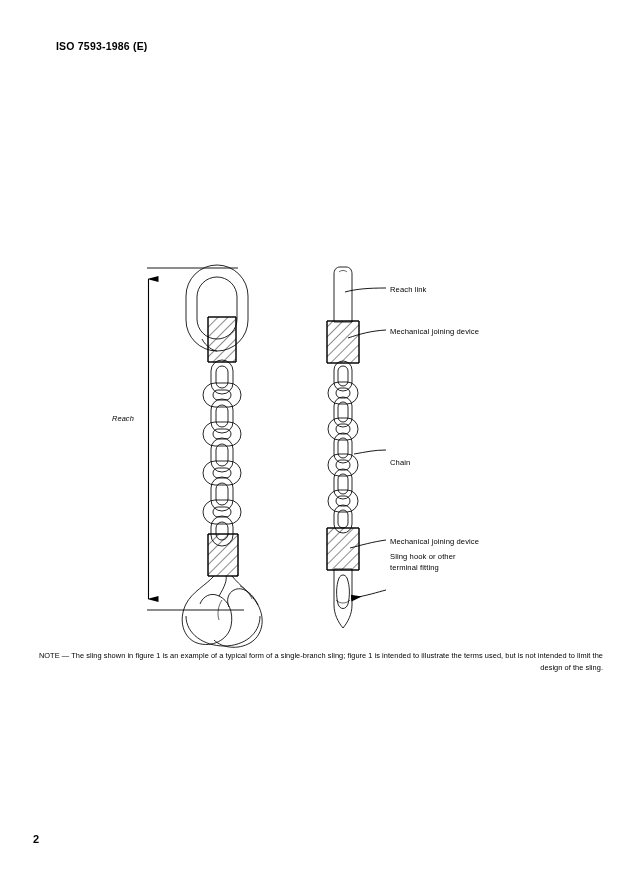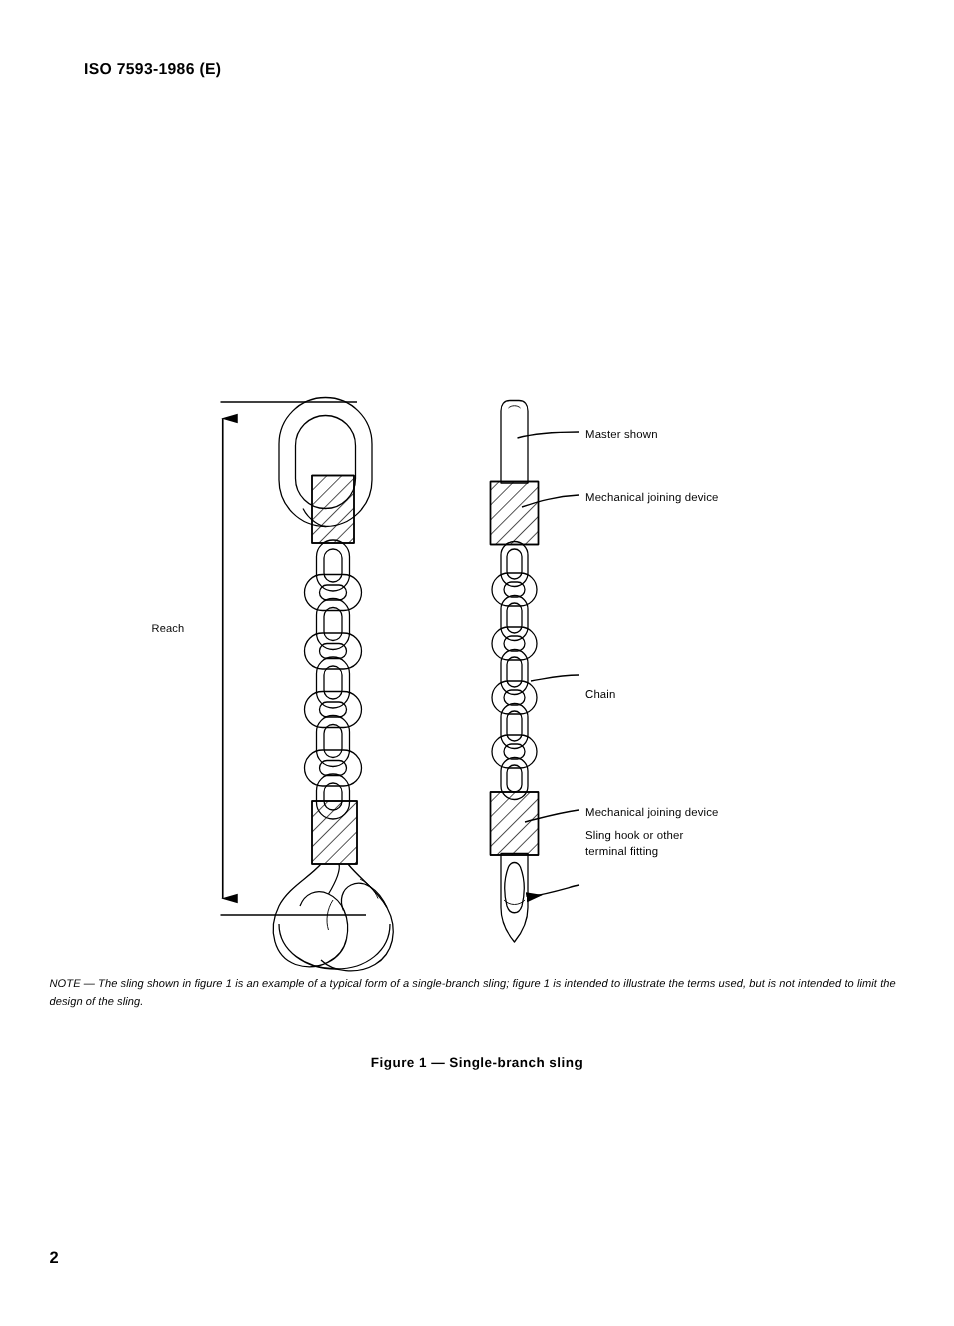--- a/index.html
+++ b/index.html
@@ -37,22 +37,21 @@
     height: 884px;
   }
   .note-block {
     position: absolute;
     left: 33px;
     top: 650px;
     width: 570px;
     font-size: 7.4px;
     line-height: 1.62;
     letter-spacing: 0.05px;
-    text-align: left;
-    font-style: italic;
+    text-align: right;
   }
   .note-block .note-label {
     font-weight: normal;
   }
   .fig-caption {
     position: absolute;
     left: 0;
     top: 703px;
     width: 636px;
     text-align: center;
@@ -297,32 +296,31 @@
           <path d="M354,454 C366,452 374,450 386,450"></path>
 
           <path d="M350,548 C362,545 372,542 386,540"></path>
 
           <path d="M386,590 C378,592 366,596 352,598" marker-end="url(#arrLeft)"></path>
         </g>
       </g>
     </svg>
   </div>
 
-  <div class="callout-label" style="left:390px; top:284px;">Master shown</div>
+  <div class="callout-label" style="left:390px; top:284px;">Reach link</div>
 
   <div class="callout-label" style="left:390px; top:326px;">Mechanical joining device</div>
 
   <div class="callout-label" style="left:390px; top:457px;">Chain</div>
 
   <div class="callout-label" style="left:390px; top:536px;">Mechanical joining device</div>
 
   <div class="callout-label" style="left:390px; top:551px;">Sling hook or other
 terminal fitting</div>
 
-  <div class="dim-label" style="left:101px; top:414px;">Reach</div>
+  <div class="dim-label" style="left:112px; top:414px;font-style:italic;">Reach</div>
 
   <div class="note-block"><span class="note-label">NOTE — </span><span>The sling shown in figure 1 is an example of a typical form of a single-branch sling; figure 1 is intended to illustrate the terms used, but is not intended to limit the design of the sling.</span></div>
 
-  <div class="fig-caption">Figure 1  —  Single-branch sling</div>
 
   <div class="page-number">2</div>
 
 </div>
 
 </body></html>

